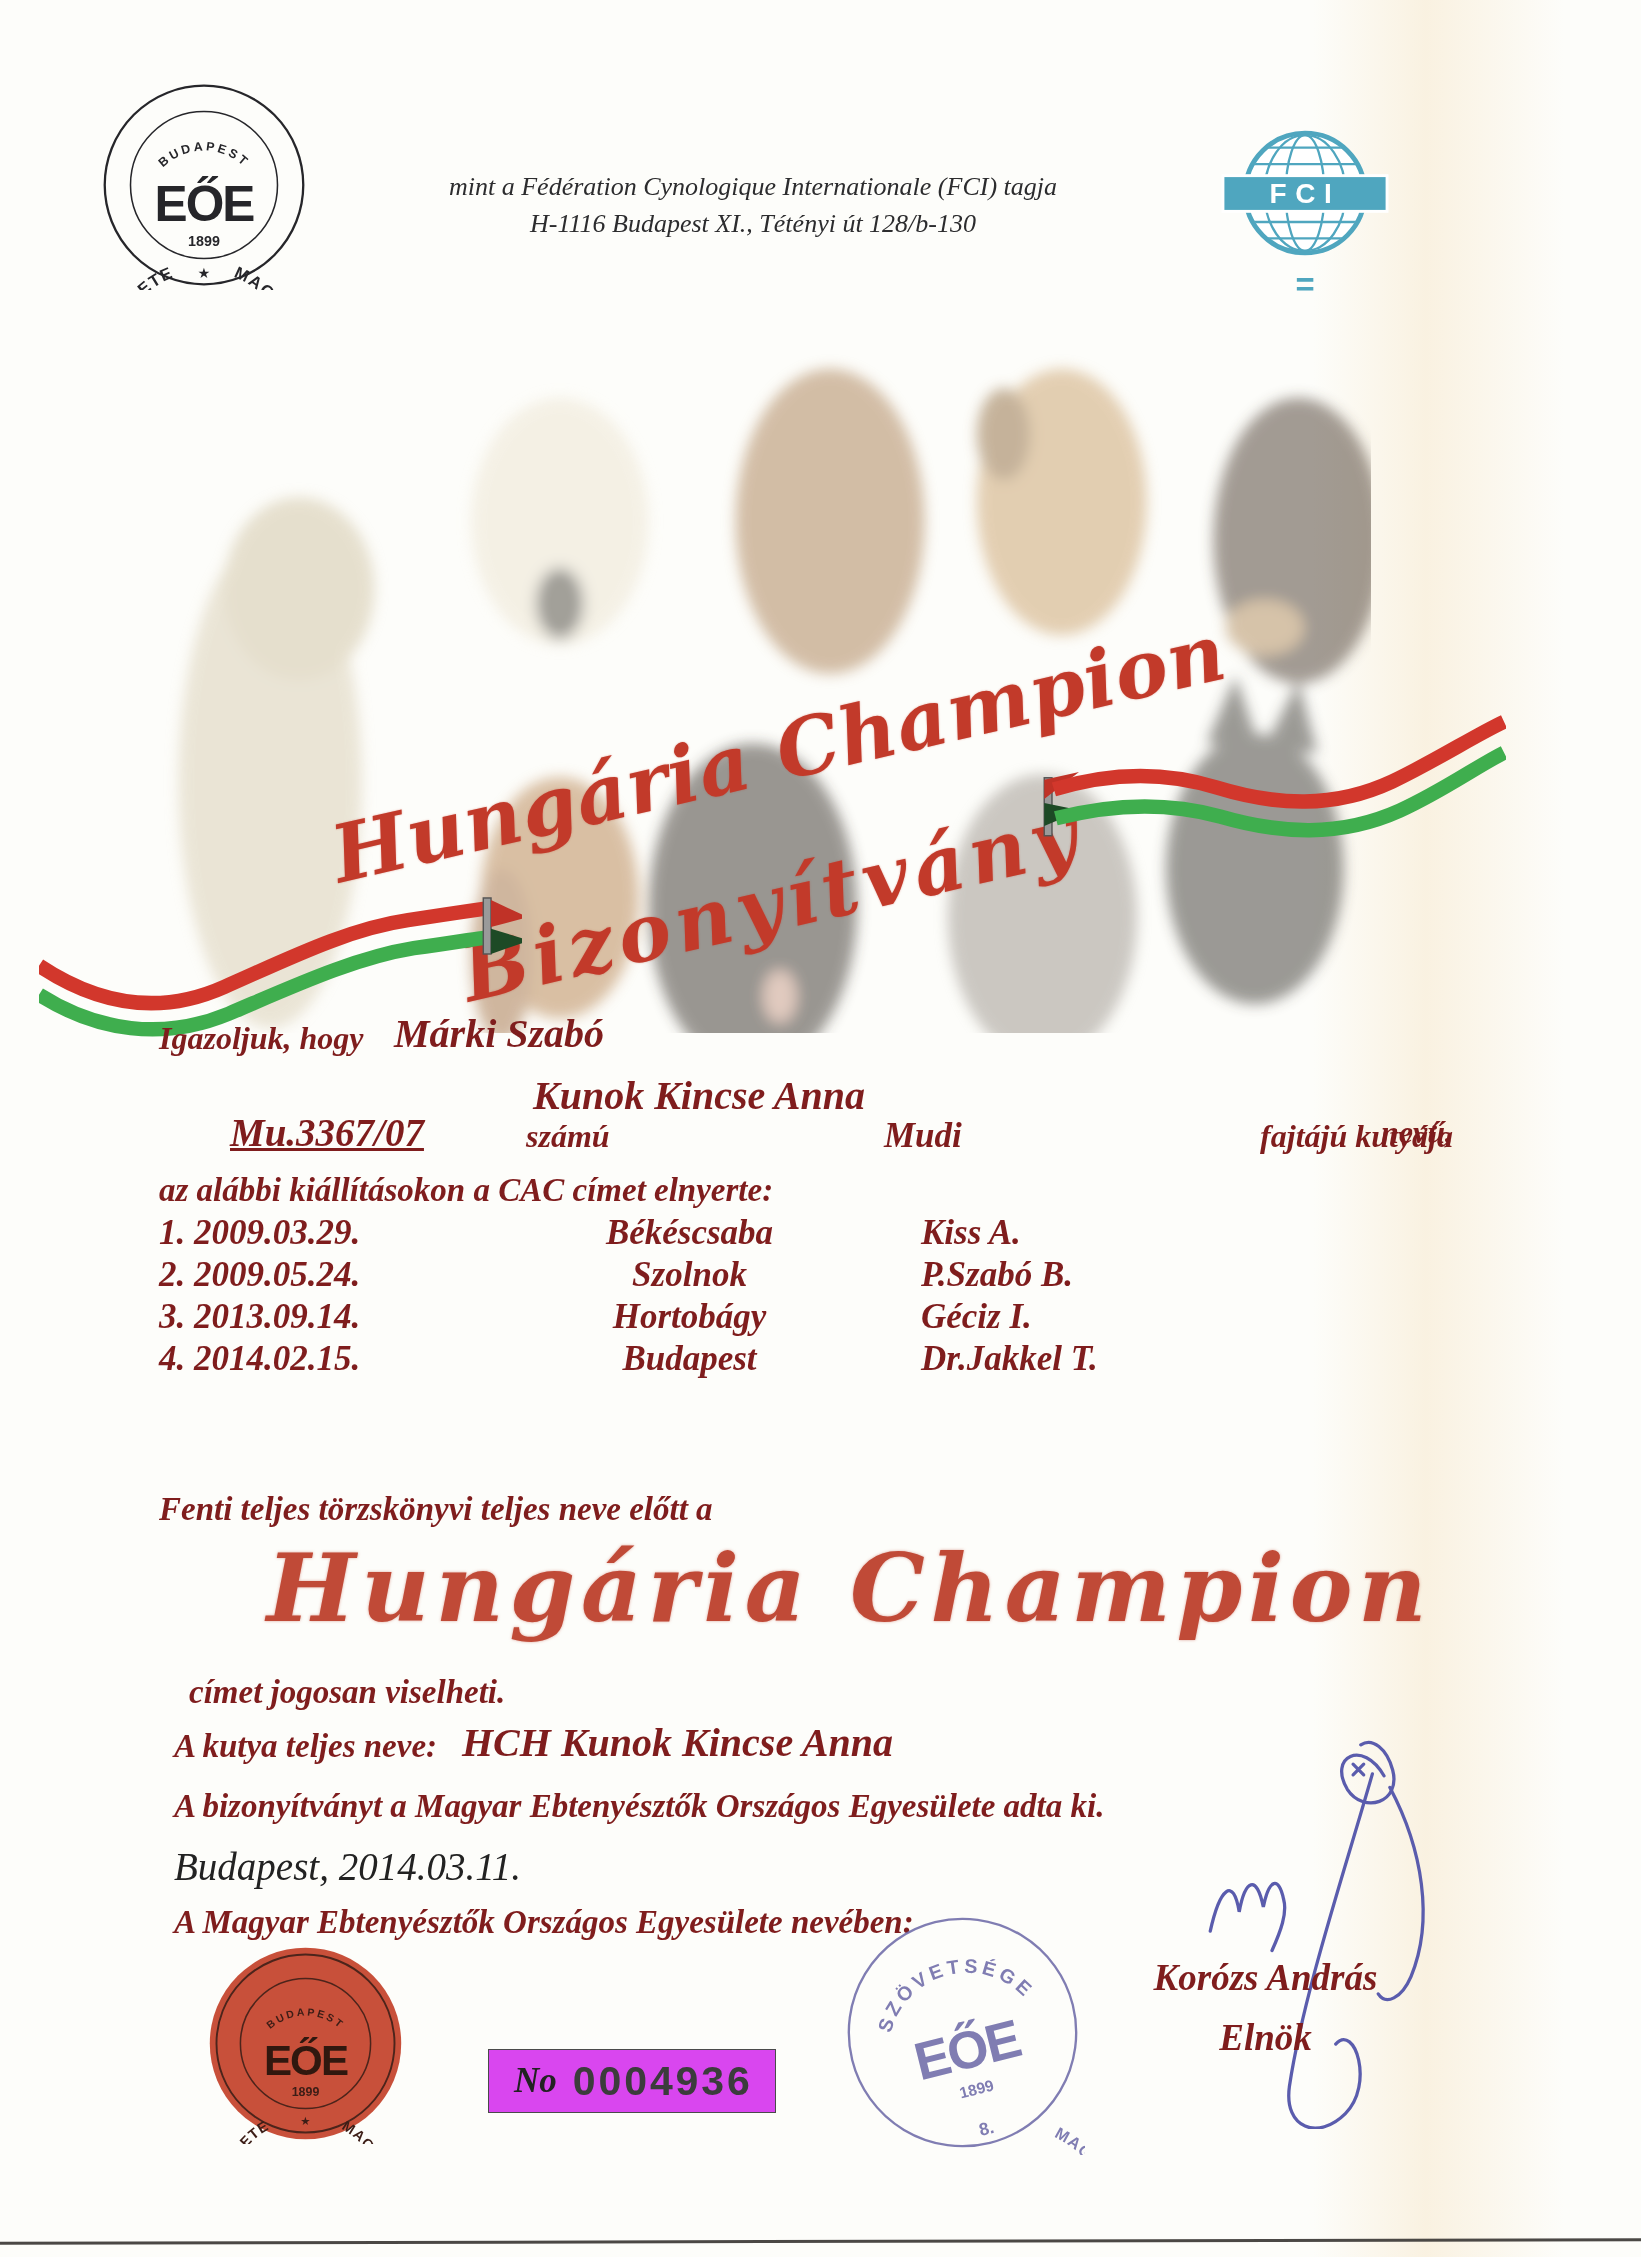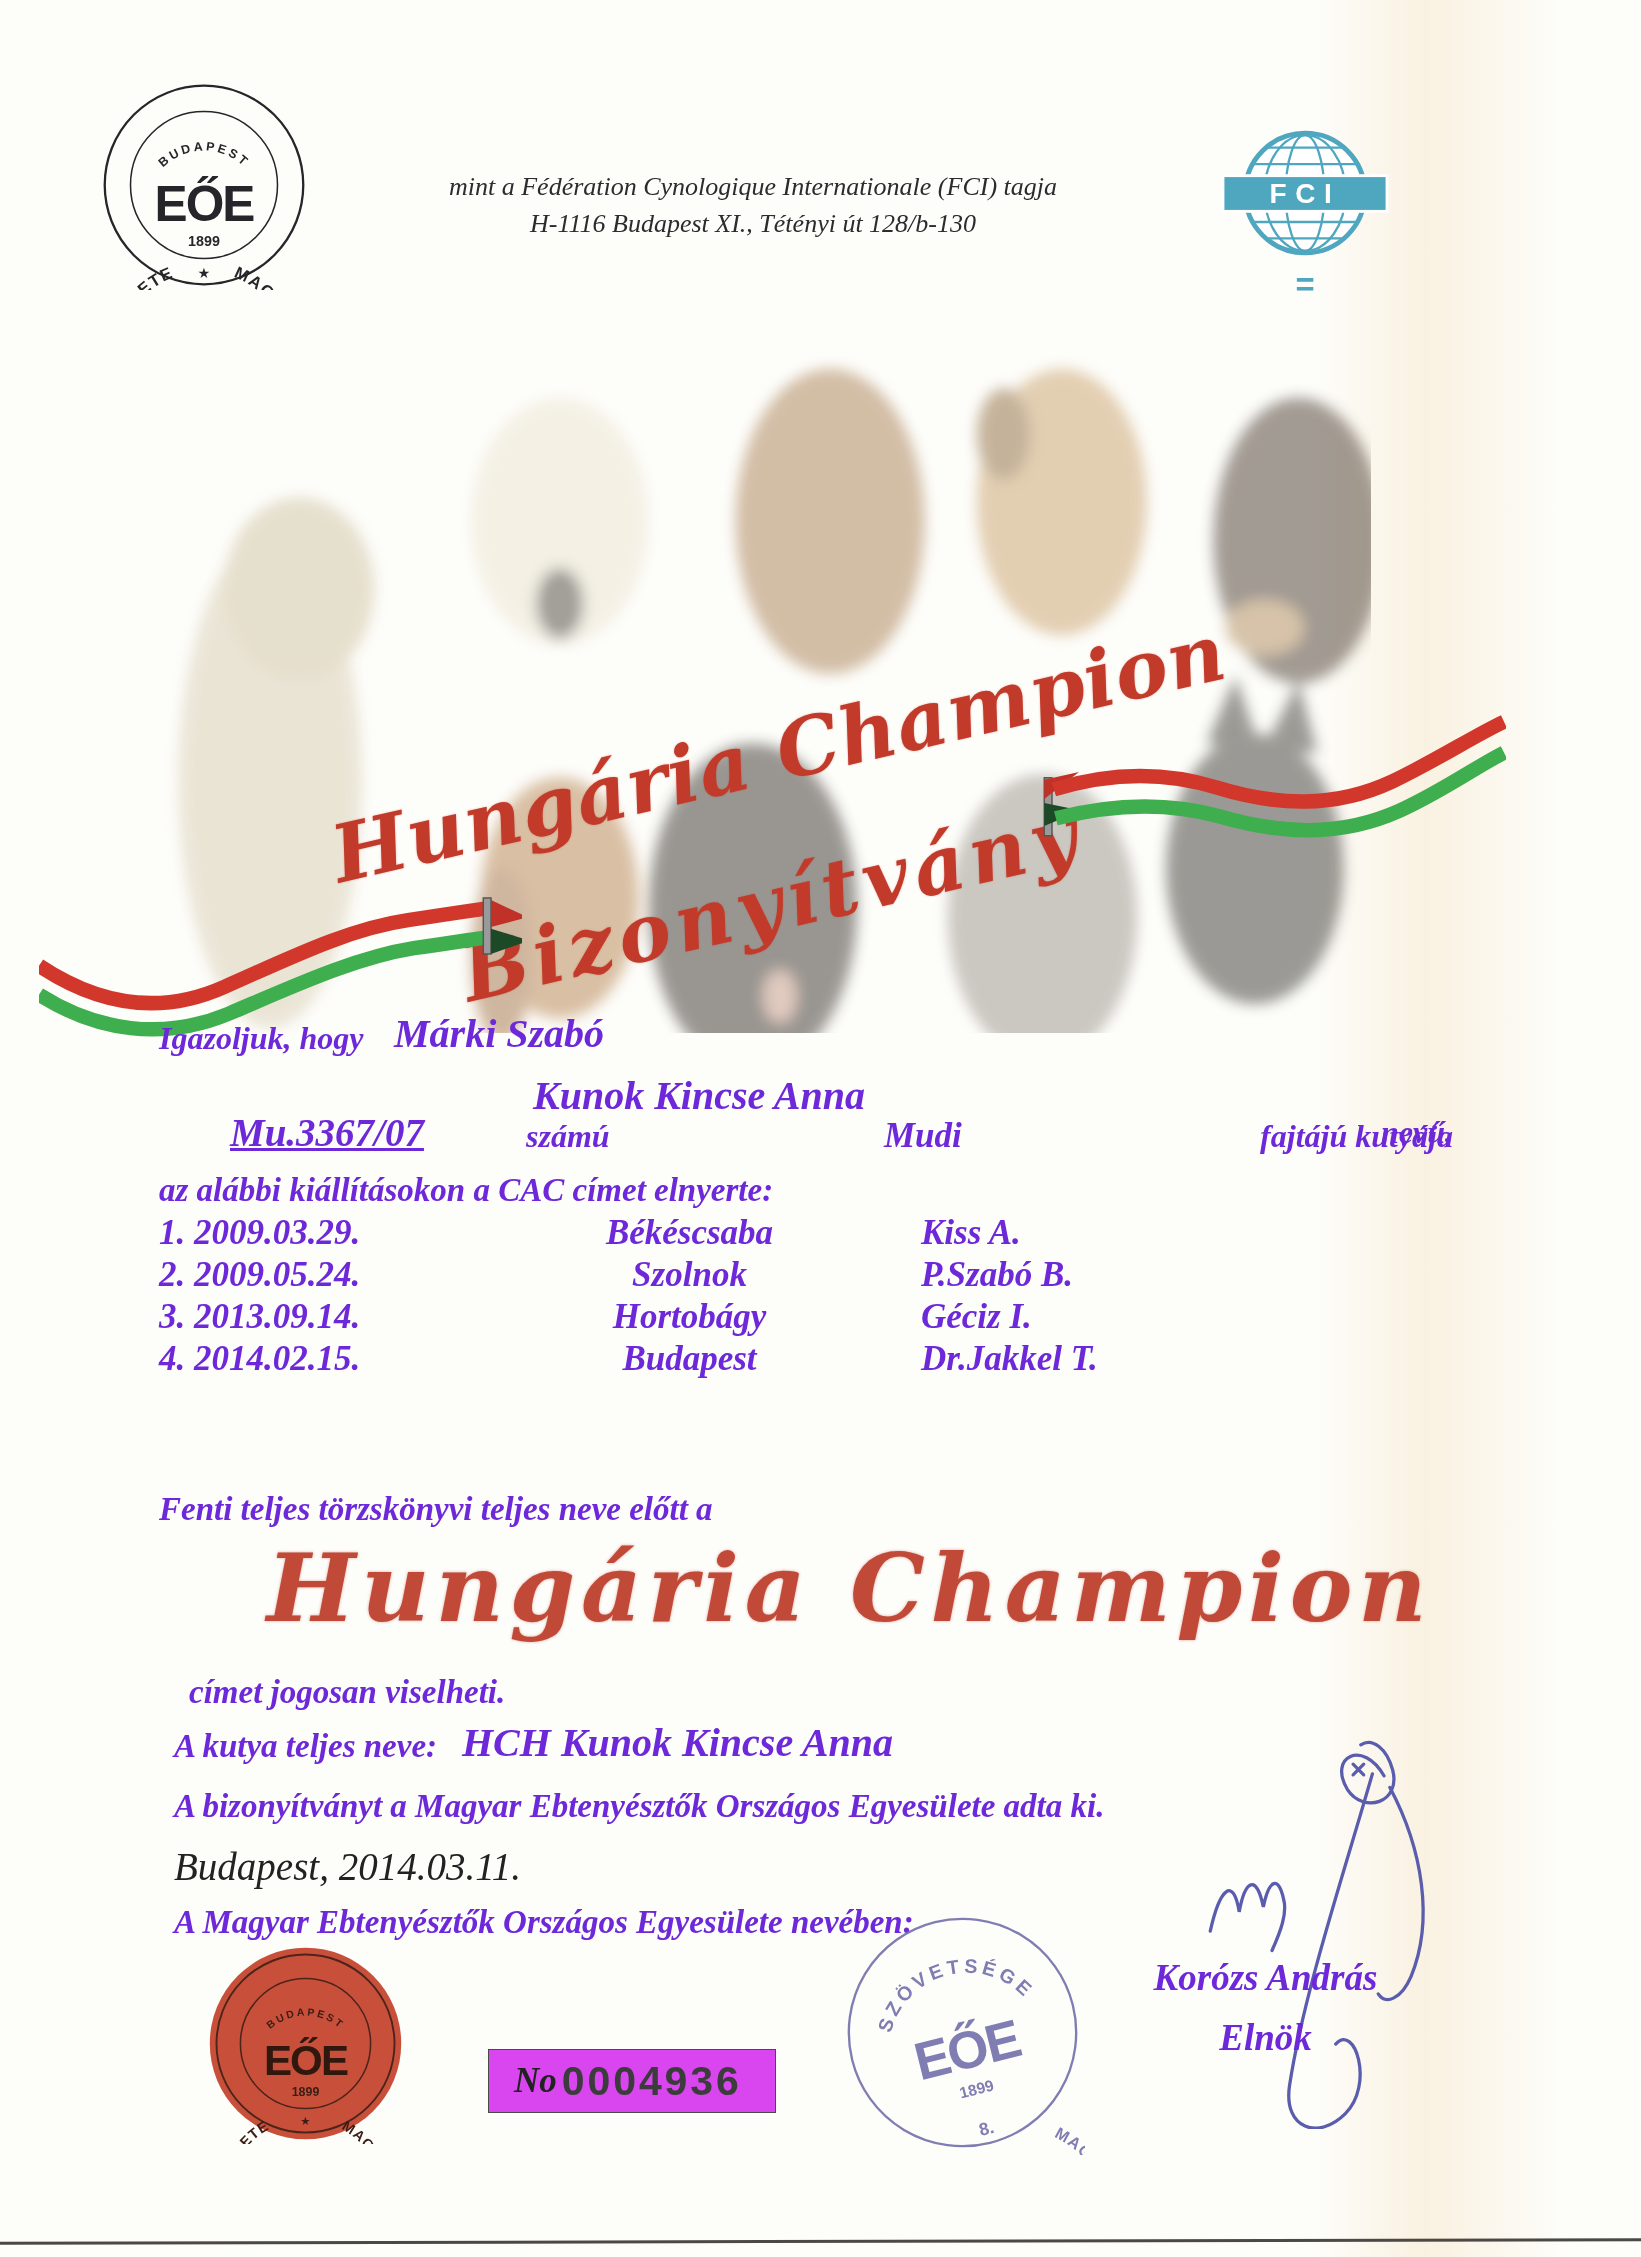--- a/index.html
+++ b/index.html
@@ -1,32 +1,32 @@
 <!DOCTYPE html>
 <html><head>
 <meta charset="utf-8">
 <style>
   html,body{margin:0;padding:0;background:#888;}
   .page{position:relative;width:1641px;height:2257px;margin:0 auto;background:#fdfdfa;overflow:hidden;
         font-family:"Liberation Serif",serif;color:#1b1b1d;}
   .tint{position:absolute;top:0;left:1313px;width:251px;height:100%;pointer-events:none;
         background:linear-gradient(90deg,rgba(247,233,206,0) 0%,rgba(246,230,200,.5) 45%,rgba(247,233,206,0) 100%);}
   .abs{position:absolute;}
-  .t{font-style:italic;font-weight:bold;color:#6d28d9;white-space:nowrap;}
+  .t{font-style:italic;font-weight:bold;color:#7f1d1d;white-space:nowrap;}
   .hdr{font-style:italic;font-weight:normal;color:#2c2c2e;text-align:center;white-space:nowrap;}
   .script{font-family:"DejaVu Serif",serif;font-style:italic;font-weight:bold;color:#c23a2a;
           text-shadow:0 0 1.9px rgba(194,58,42,.45);white-space:nowrap;}
   .bigtitle{font-family:"DejaVu Serif",serif;font-style:italic;font-weight:bold;color:#c04a37;
           text-shadow:0 0 2.9px rgba(192,74,55,.5);text-align:center;white-space:nowrap;}
   .rows{display:block;}
   .row{display:grid;grid-template-columns:299px 463px 1fr;height:42px;align-items:baseline;}
   .row .city{text-align:center;}
   .serialbox{display:flex;align-items:center;border:1.9px solid #4a4a4a;background:#d946ef;padding-left:25px;box-sizing:border-box;}
   .serial-prefix{font-style:italic;font-weight:bold;font-size:35px;color:#222;}
-  .serial-num{font-family:"Liberation Sans",sans-serif;font-weight:bold;font-size:41px;letter-spacing:2.9px;color:#3c3c3c;margin-left:5px;}
+  .serial-num{font-family:"Liberation Sans",sans-serif;font-weight:bold;font-size:41px;letter-spacing:2.9px;color:#3c3c3c;margin-left:16px;}
   .scanline{position:absolute;left:-9.7px;top:2240px;width:1661px;height:2.9px;background:#4b4845;transform:rotate(-.12deg);}
   svg text{font-family:"Liberation Sans",sans-serif;}
 </style>
 </head>
 <body>
 
 <div class="page">
 
   <div class="tint"></div>
 

